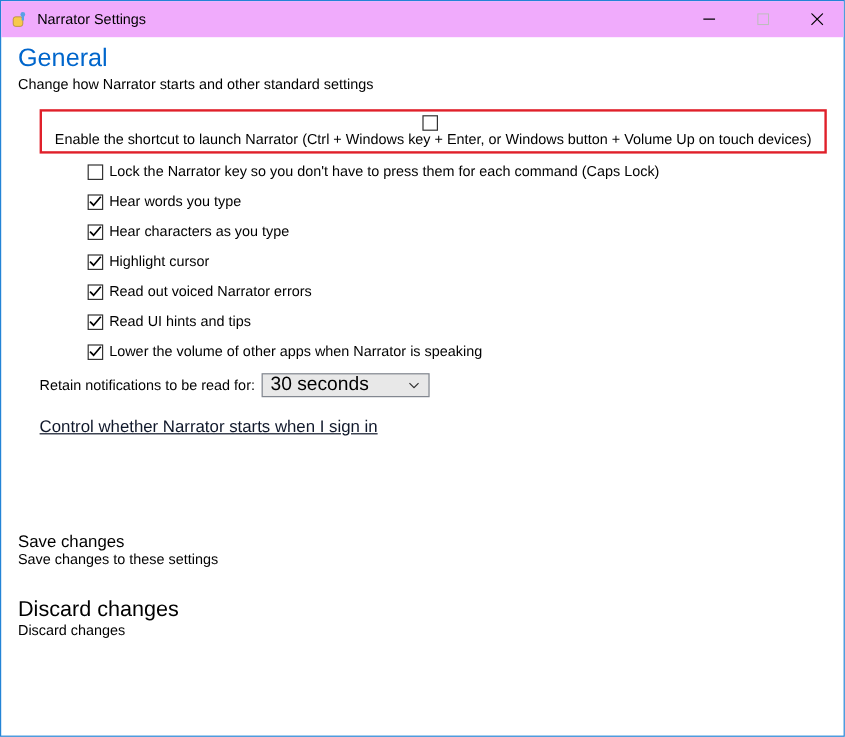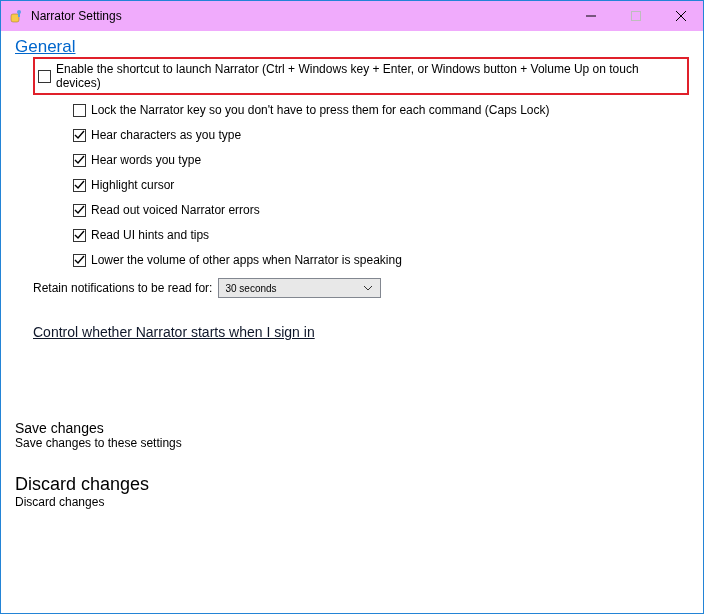--- a/index.html
+++ b/index.html
@@ -47,39 +47,39 @@
   }
   .win-btn.max { color: #bdbdbd; }
   .win-btn svg { display: block; }
   .content {
     padding: 4px 14px 10px 14px;
     flex: 1;
     overflow: hidden;
   }
   .section-title {
     color: #0066cc;
-    font-size: 17px;
+    font-size: 21px;
     margin: 2px 0 0 0;
     font-weight: 400;
-    text-decoration: underline;
   }
   .section-sub {
     font-size: 12px;
     color: #000;
     margin: 2px 0 14px 0;
   }
   .options {
     margin-left: 18px;
   }
   .highlight-row {
     border: 2px solid #e0202a;
     padding: 3px 3px;
     margin-bottom: 8px;
     display: flex;
     align-items: center;
+    flex-direction: column;
   }
   .chk-row {
     display: flex;
     align-items: center;
     margin-bottom: 11px;
     padding-left: 40px;
   }
   .chk {
     width: 13px; height: 13px;
     border: 1px solid #333;
@@ -90,32 +90,32 @@
     flex-shrink: 0;
     background: #fff;
   }
   .chk.checked svg { display: block; }
   .chk svg { display: none; }
   .chk-label { font-size: 12px; color: #000; }
   .retain-row {
     display: flex;
     align-items: center;
     margin-top: 6px;
-    margin-bottom: 26px;
+    margin-bottom: 16px;
   }
   .retain-row .lbl { margin-right: 6px; }
   .select {
     border: 1px solid #828790;
     background: #e8e8e8;
-    width: 163px;
+    width: 140px;
     height: 20px;
     display: flex;
     align-items: center;
     padding: 0 4px 0 6px;
-    font-size: 10px;
+    font-size: 16px;
     position: relative;
   }
   .select .sel-val { flex: 1; }
   .select .sel-arrow {
     width: 16px;
     display: flex;
     align-items: center;
     justify-content: center;
   }
   .link {
@@ -160,20 +160,21 @@
         <svg width="10" height="10" viewBox="0 0 10 10">
             <line x1="0" y1="0" x2="10" y2="10" stroke="#000" stroke-width="1"></line>
             <line x1="10" y1="0" x2="0" y2="10" stroke="#000" stroke-width="1"></line>
           </svg>
       </div>
     </div>
   </div>
 
   <div class="content">
     <div class="section-title">General</div>
+    <div class="section-sub">Change how Narrator starts and other standard settings</div>
 
     <div class="options">
 
       <div class="highlight-row">
         <span class="chk">
           
         </span>
         <span class="chk-label">Enable the shortcut to launch Narrator (Ctrl + Windows key + Enter, or Windows button + Volume Up on touch devices)</span>
       </div>
 
@@ -183,30 +184,30 @@
         </span>
         <span class="chk-label">Lock the Narrator key so you don't have to press them for each command (Caps Lock)</span>
       </div>
 
       <div class="chk-row">
         <span class="chk checked">
           <svg width="11" height="11" viewBox="0 0 11 11">
               <polyline points="1,5 4,8 10,1" fill="none" stroke="#000" stroke-width="1.4"></polyline>
             </svg>
         </span>
+        <span class="chk-label">Hear words you type</span>
+      </div>
+
+      <div class="chk-row">
+        <span class="chk checked">
+          <svg width="11" height="11" viewBox="0 0 11 11">
+              <polyline points="1,5 4,8 10,1" fill="none" stroke="#000" stroke-width="1.4"></polyline>
+            </svg>
+        </span>
         <span class="chk-label">Hear characters as you type</span>
-      </div>
-
-      <div class="chk-row">
-        <span class="chk checked">
-          <svg width="11" height="11" viewBox="0 0 11 11">
-              <polyline points="1,5 4,8 10,1" fill="none" stroke="#000" stroke-width="1.4"></polyline>
-            </svg>
-        </span>
-        <span class="chk-label">Hear words you type</span>
       </div>
 
       <div class="chk-row">
         <span class="chk checked">
           <svg width="11" height="11" viewBox="0 0 11 11">
               <polyline points="1,5 4,8 10,1" fill="none" stroke="#000" stroke-width="1.4"></polyline>
             </svg>
         </span>
         <span class="chk-label">Highlight cursor</span>
       </div>

